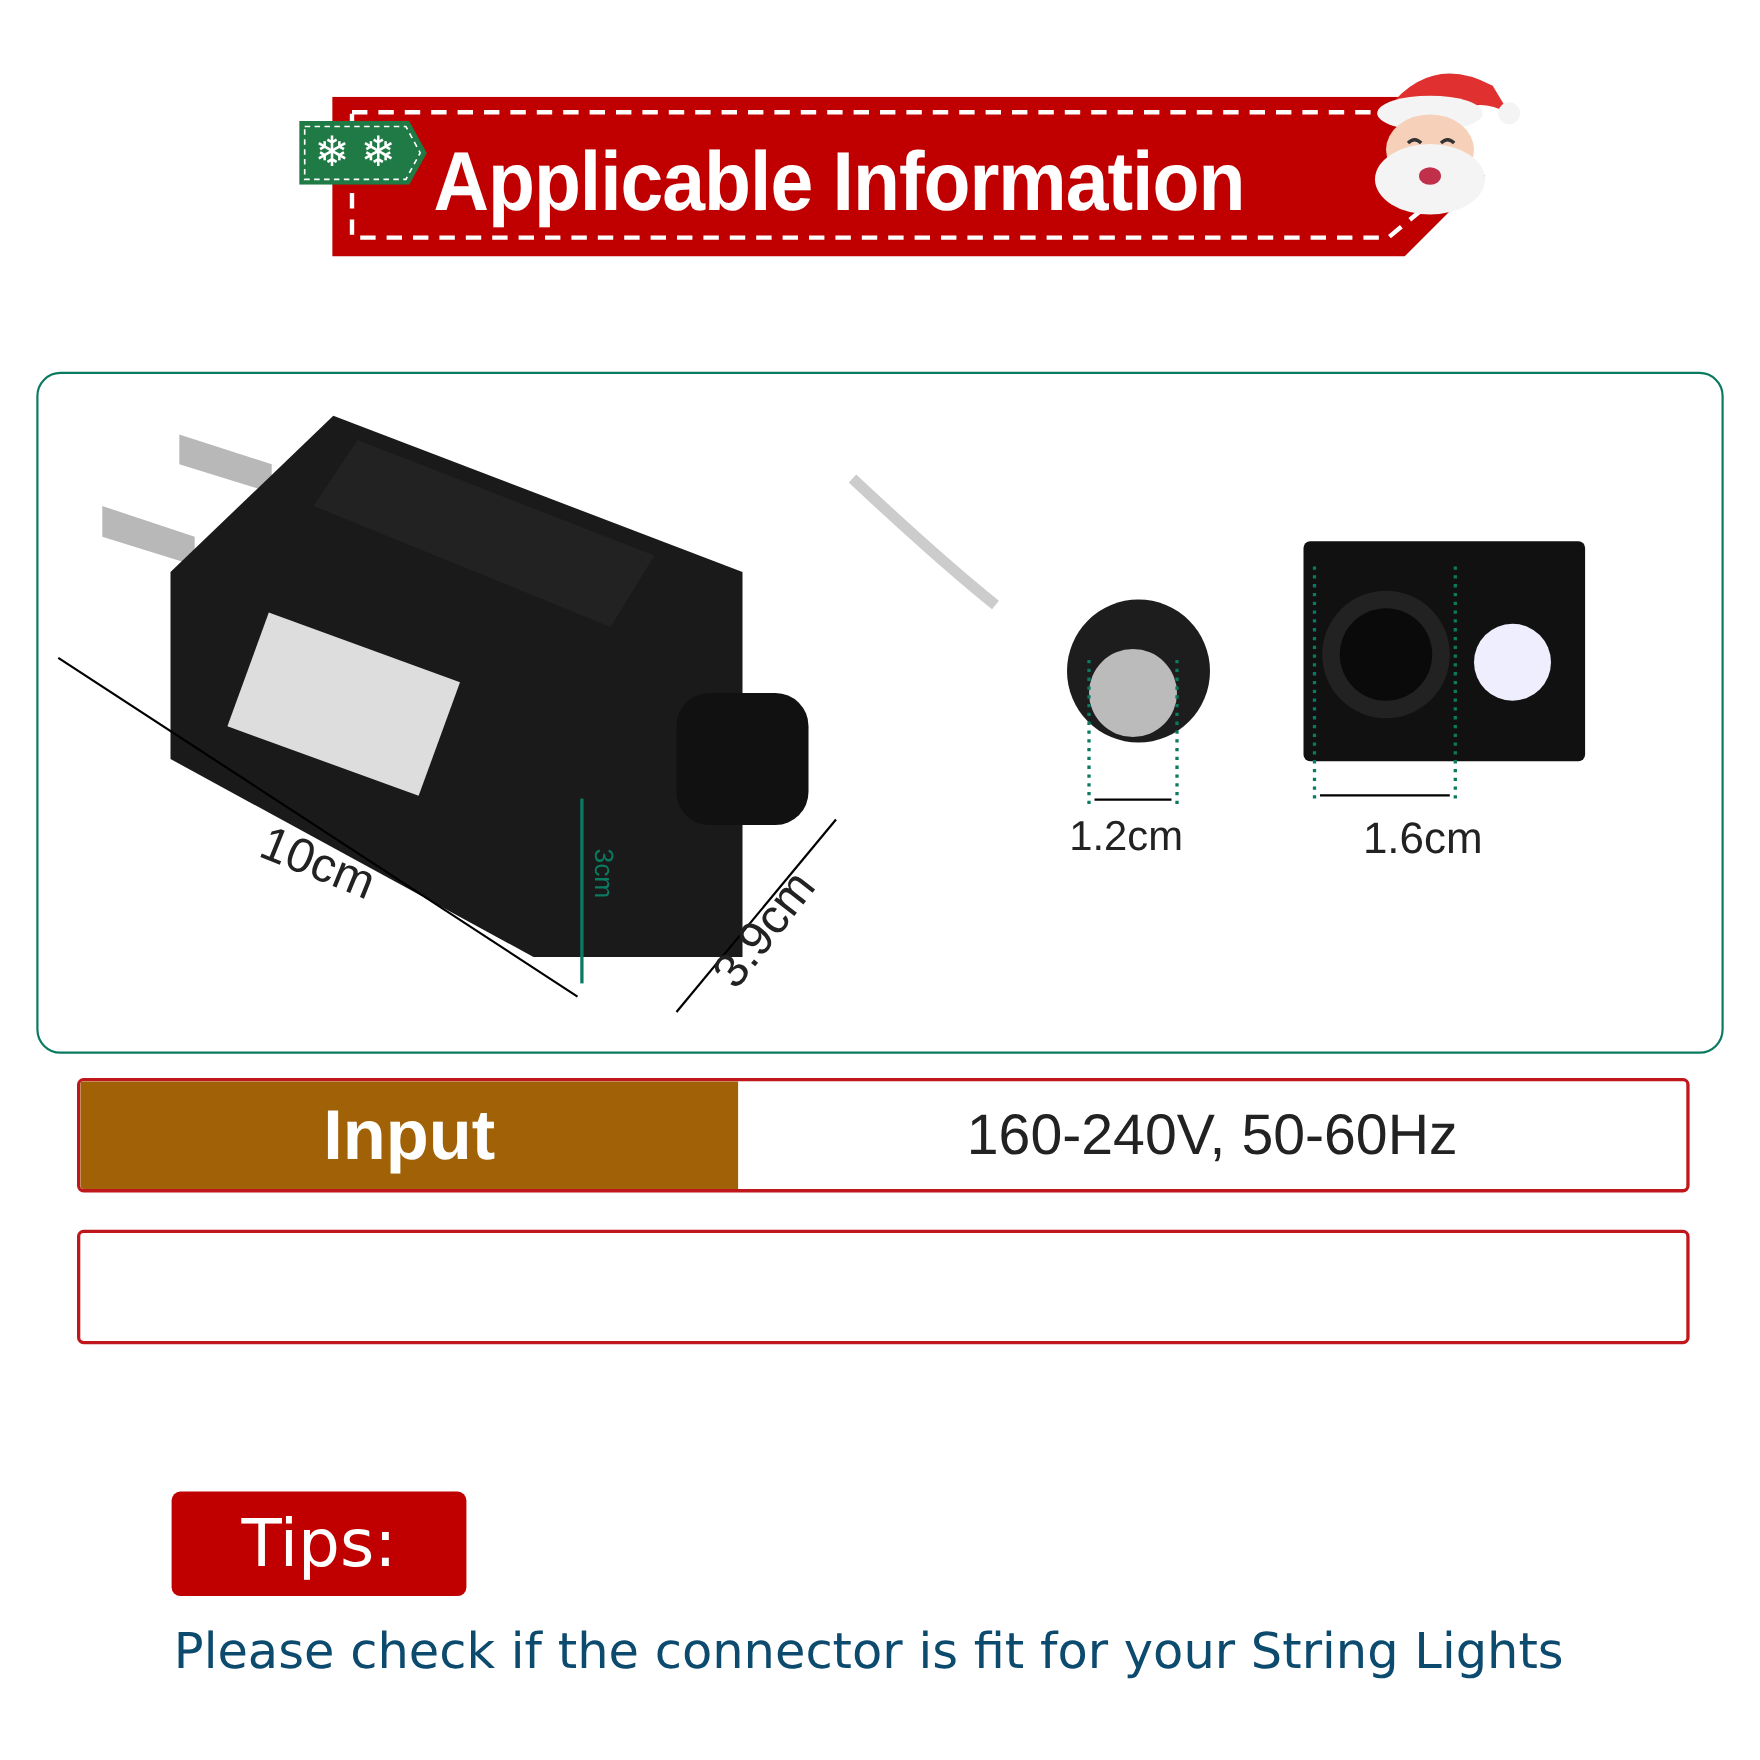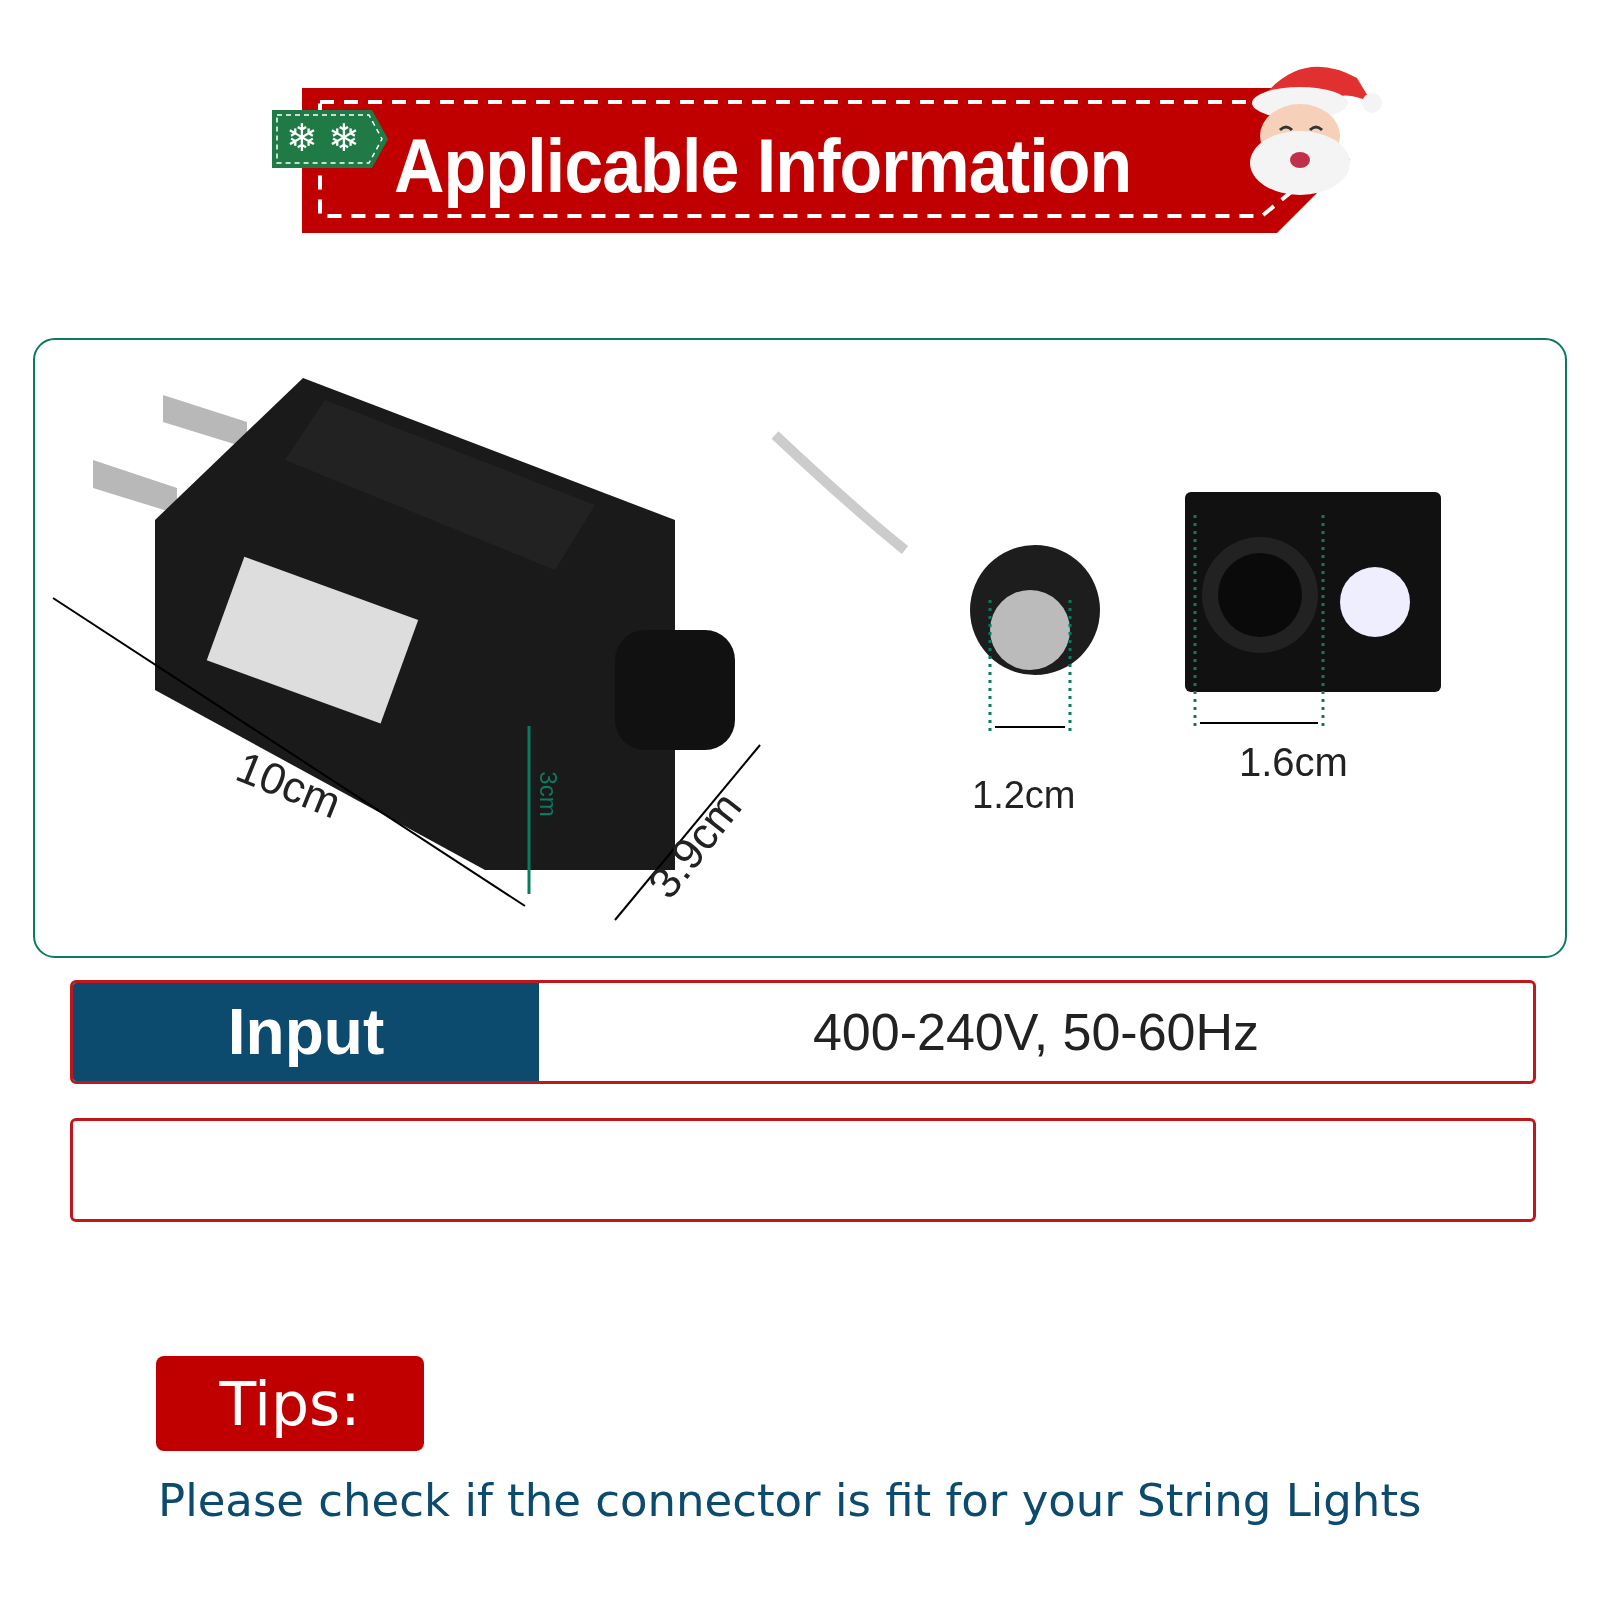--- a/index.html
+++ b/index.html
@@ -9,21 +9,21 @@
   .banner{left:302px;top:88px;width:1080px;height:148px;}
   .banner svg{position:absolute;left:0;top:0;}
   .banner-title{position:absolute;left:92px;top:34px;font-size:76px;font-weight:bold;color:#fff;letter-spacing:-1px;white-space:nowrap;transform:scaleX(0.92);transform-origin:left center;}
   .snow-tag{left:272px;top:110px;width:118px;height:58px;}
   .santa{left:1232px;top:58px;width:150px;height:140px;}
   
   .panel{left:33px;top:338px;width:1534px;height:620px;border:2px solid #0a7a60;border-radius:22px;box-sizing:border-box;}
   .dim{font-size:44px;color:#222;white-space:nowrap;}
   
   .spec{left:70px;width:1466px;height:104px;border:3px solid #c0171d;border-radius:6px;box-sizing:border-box;display:flex;overflow:hidden;}
-  .spec .lbl{width:466px;background:#0c4a6e;color:#fff;font-size:64px;font-weight:bold;display:flex;align-items:center;justify-content:center;transform:none;}
+  .spec .lbl{width:598px;background:#a16207;color:#fff;font-size:64px;font-weight:bold;display:flex;align-items:center;justify-content:center;transform:none;}
   .spec .val{flex:1;display:flex;align-items:center;justify-content:center;font-size:52px;color:#222;}
   
   .tips{left:156px;top:1356px;width:268px;height:95px;background:#c00000;border-radius:8px;color:#fff;font-size:60px;font-family:"DejaVu Sans",sans-serif;display:flex;align-items:center;justify-content:center;}
   .tip-text{left:158px;top:1474px;font-size:45px;font-family:"DejaVu Sans",sans-serif;color:#0c4a6e;white-space:nowrap;}
 </style>
 </head>
 <body>
 
 <div class="abs banner">
   <svg width="1080" height="148" viewBox="0 0 1080 148">
@@ -82,25 +82,25 @@
     <circle cx="1225" cy="255" r="58" fill="#222"></circle>
     <circle cx="1225" cy="255" r="42" fill="#0a0a0a"></circle>
     <circle cx="1340" cy="262" r="35" fill="#eef"></circle>
     <line x1="1160" y1="175" x2="1160" y2="390" stroke="#0a7a60" stroke-width="3" stroke-dasharray="3,5"></line>
     <line x1="1288" y1="175" x2="1288" y2="390" stroke="#0a7a60" stroke-width="3" stroke-dasharray="3,5"></line>
     <line x1="1165" y1="383" x2="1283" y2="383" stroke="#000" stroke-width="2"></line>
   </svg>
   <div class="abs dim" style="left:200px;top:420px;transform:rotate(22deg);">10cm</div>
   <div class="abs dim" style="left:490px;top:440px;font-size:24px;color:#0a7a60;transform:rotate(90deg);">3cm</div>
   <div class="abs dim" style="left:600px;top:480px;transform:rotate(-52deg);">3.9cm</div>
-  <div class="abs dim" style="left:937px;top:400px;font-size:38px;margin-top:34px;">1.2cm</div>
+  <div class="abs dim" style="left:937px;top:400px;font-size:38px;">1.2cm</div>
   <div class="abs dim" style="left:1165px;top:400px;font-size:40px;margin-left:39px;">1.6cm</div>
 </div>
 
 <div class="abs spec" style="top:980px;">
   <div class="lbl">Input</div>
-  <div class="val">400-240V, 50-60Hz</div>
+  <div class="val">160-240V, 50-60Hz</div>
 </div>
 <div class="abs spec" style="top:1118px;">
 </div>
 
 <div class="abs tips">Tips:</div>
 <div class="abs tip-text">Please check if the connector is fit for your String Lights</div>
 
 </body></html>

